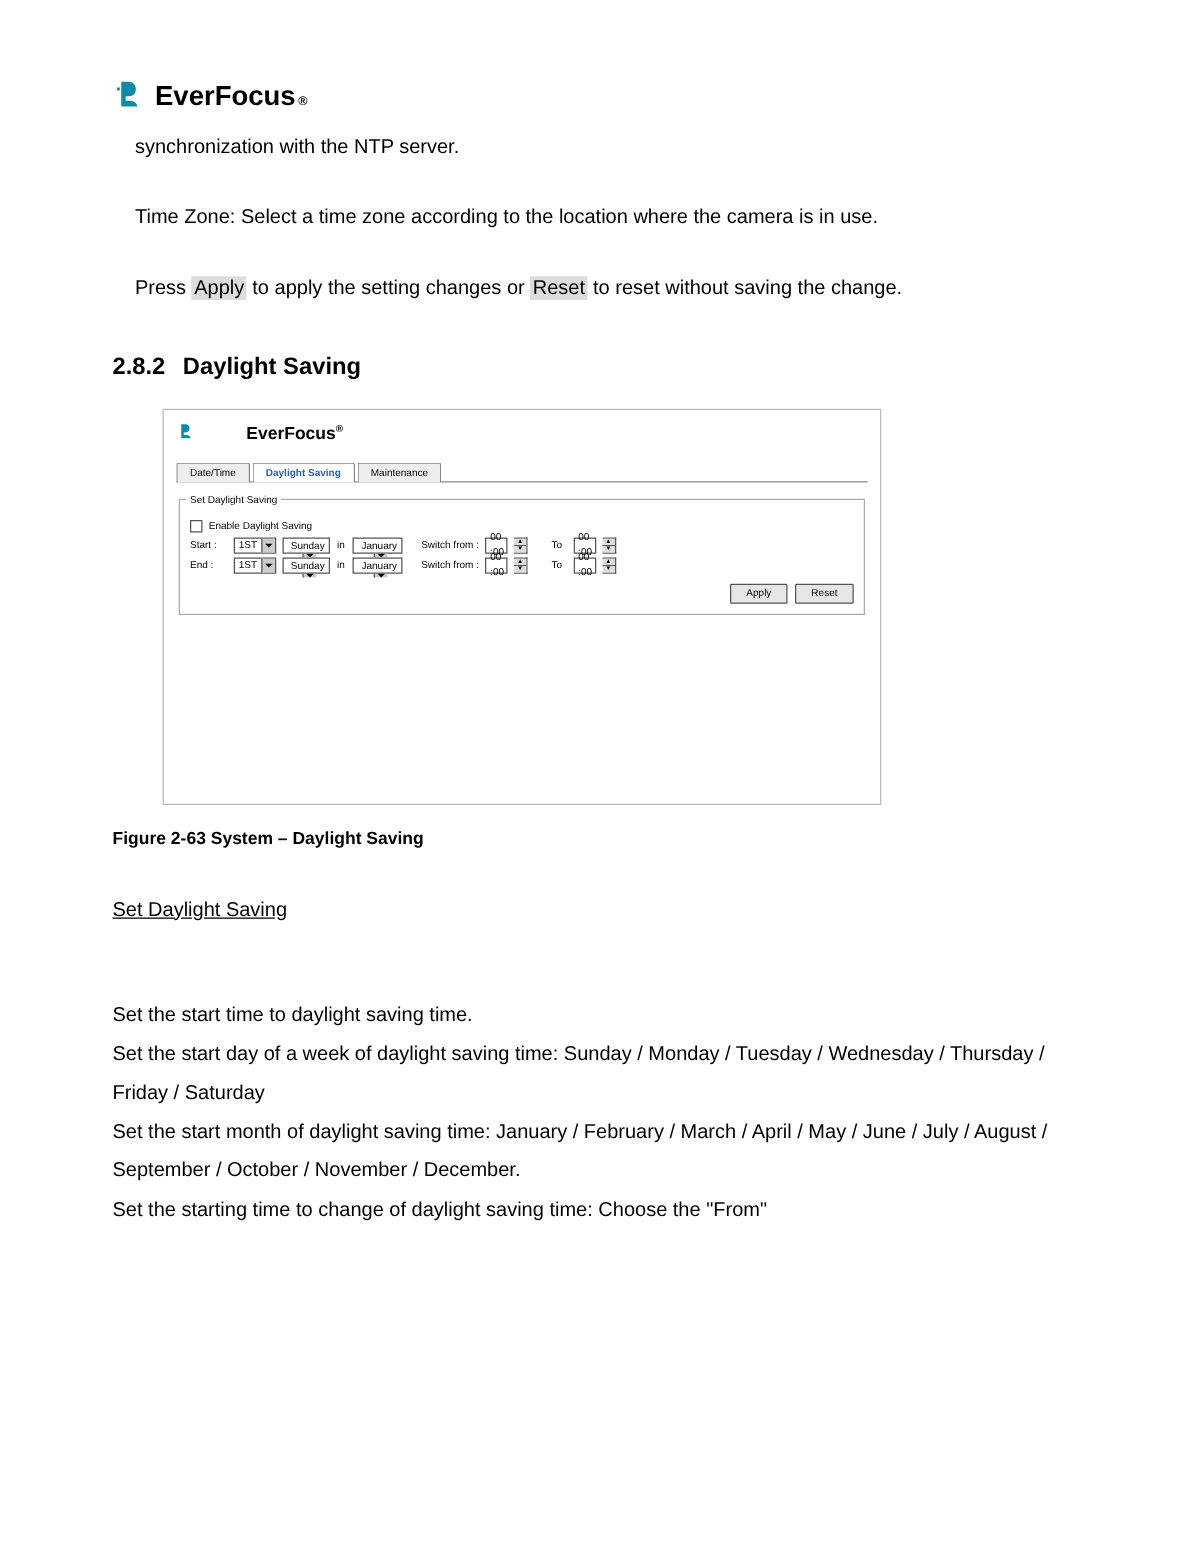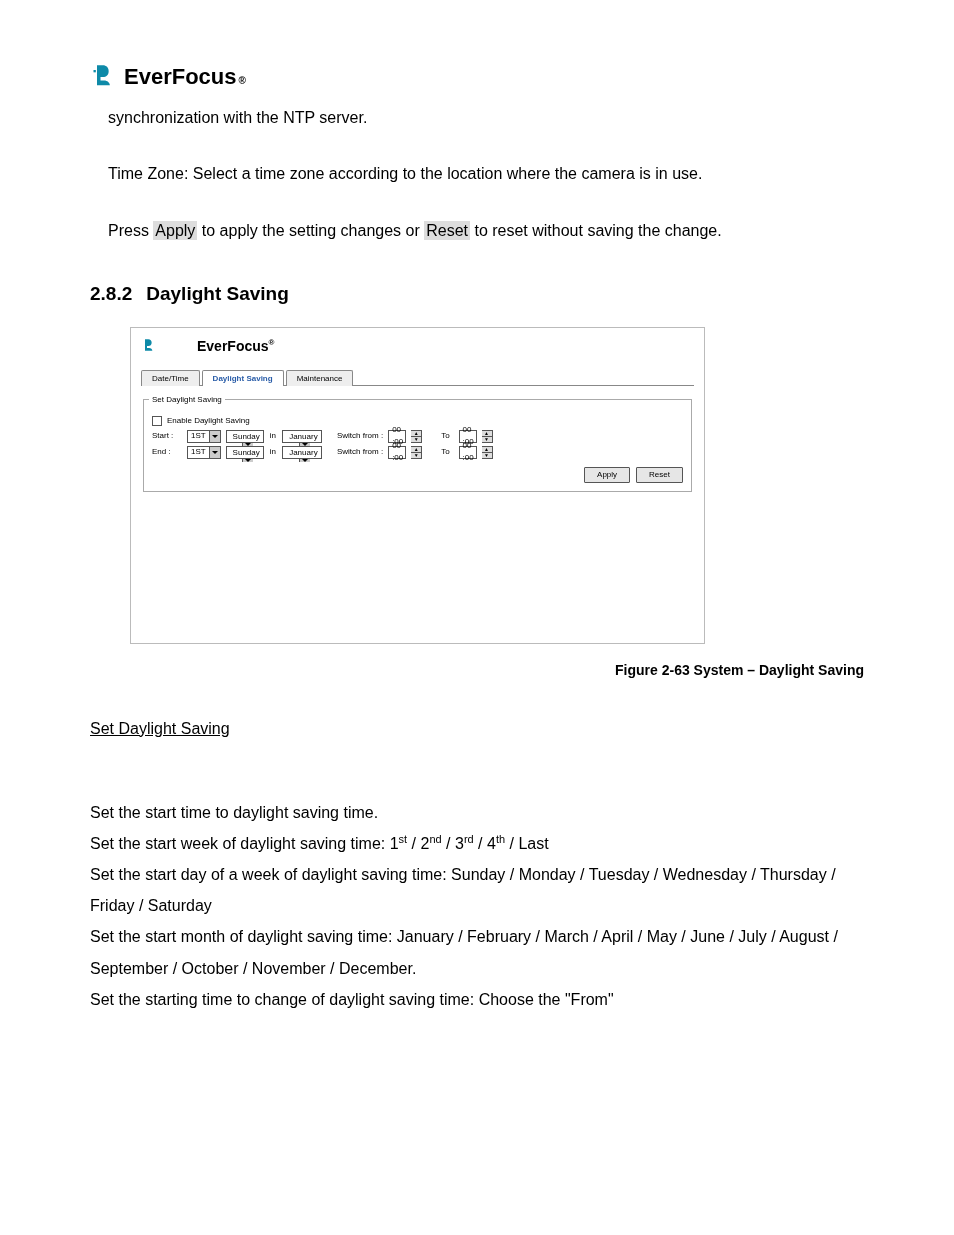--- a/index.html
+++ b/index.html
@@ -97,21 +97,21 @@
     width:11px; display:inline-flex; flex-direction:column; border:1px solid #555; border-left:none; height:13px;
   }
   .ss-spin div{flex:1; background:#ddd; border-bottom:1px solid #555; font-size:5px; text-align:center; line-height:5px;}
   .ss-spin div:last-child{border-bottom:none;}
   .ss-to{font-size:8px; margin:0 4px 0 14px;}
   .ss-btnrow{ display:flex; justify-content:flex-end; gap:6px; margin-top:8px;}
   .ss-btn{
     border:1px solid #555; background:#e6e6e6; font-size:8px; padding:1px 12px; border-radius:1px;
   }
   .figure-caption {
-    text-align:right; font-weight:bold; font-size:14px; margin:16px 0 36px 0;
+    text-align:left; font-weight:bold; font-size:14px; margin:16px 0 36px 0;
   }
   .subhead { text-decoration: underline; margin-bottom:28px; font-size:16px;}
   .body-block { line-height:1.95; font-size:16px;}
   .body-block p { margin:0;}
   .sup { font-size:11px; vertical-align:super;}
 </style>
 </head>
 <body>
 
 <div class="logo-row">
@@ -228,19 +228,16 @@
   </div>
 </div>
 
 <div class="figure-caption">Figure 2-63 System – Daylight Saving</div>
 
 <div class="subhead">Set Daylight Saving</div>
 
 <div class="body-block">
   <p style="height:28px"></p>
   <p>Set the start time to daylight saving time.</p>
-  <p>
-    <span>Set the start week of daylight saving time: 1</span><span class="sup">st</span><span> / 2</span><span class="sup">nd</span><span> / 3</span><span class="sup">rd</span><span> / 4</span><span class="sup">th</span><span> / Last</span>
-  </p>
   <p>Set the start day of a week of daylight saving time: Sunday / Monday / Tuesday / Wednesday / Thursday / Friday / Saturday</p>
   <p>Set the start month of daylight saving time: January / February / March / April / May / June / July / August / September / October / November / December.</p>
   <p>Set the starting time to change of daylight saving time: Choose the "From"</p>
 </div>
 
 </body></html>

